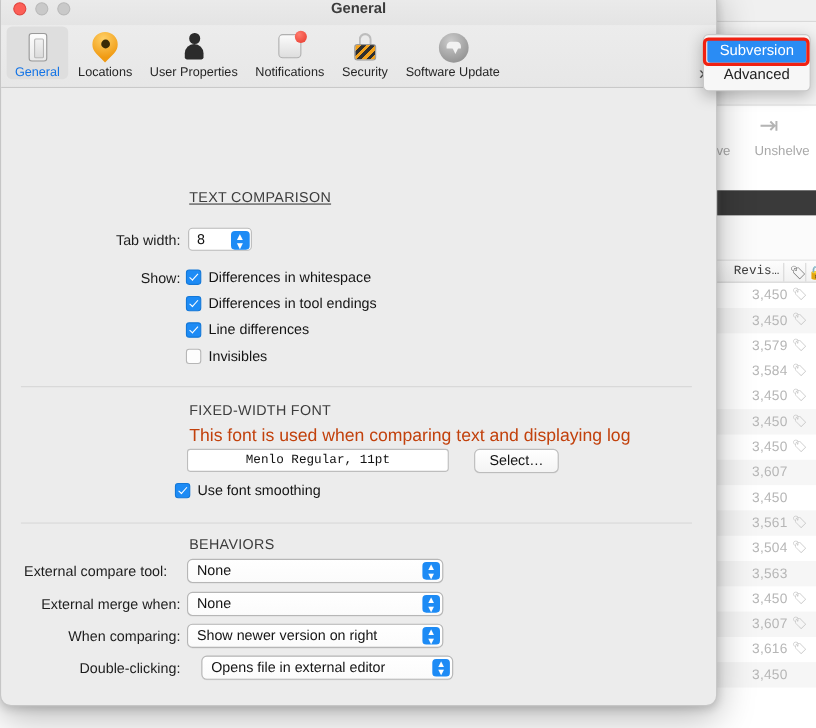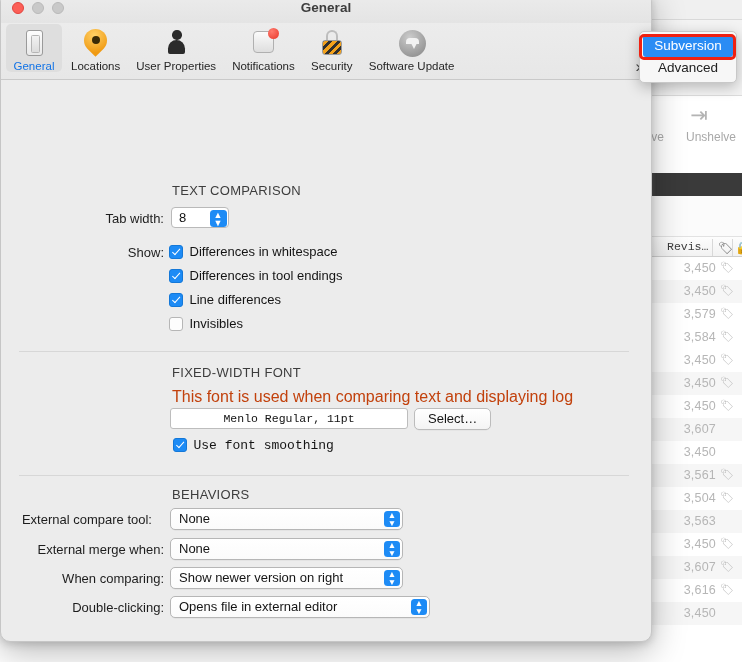--- a/index.html
+++ b/index.html
@@ -447,21 +447,21 @@
             </span>
           <span class="lbl">Software Update</span>
         </div>
 
       </div>
       <div class="chev">»</div>
     </div>
 
     <div class="content">
 
-      <div class="sec-title" style="left:171px; top:103px;">TEXT COMPARISON</div>
+      <div class="sec-title" style="left:171px; top:92px;text-decoration:underline;">TEXT COMPARISON</div>
 
       <div class="row-label" style="left:30px; top:131px; width:133px;">Tab width:</div>
 
       <div class="stepper" style="left:170px; top:127px;">
         <span class="val">8</span>
         <span class="arrows">
           <span>▲</span>
             <span>▼</span>
         </span>
       </div>
@@ -482,23 +482,23 @@
       </div>
 
       <div class="hr" style="top:271px;"></div>
 
       <div class="sec-title" style="left:171px; top:285px;">FIXED-WIDTH FONT</div>
 
       <div class="desc" style="left:171px; top:308px;">This font is used when comparing text and displaying log messages.</div>
 
       <div class="fontfield" style="left:169px; top:328px;">Menlo Regular, 11pt</div>
 
-      <div class="btn" style="left:413px; top:328px;text-align:right;">Select…</div>
-
-      <div class="cbrow" style="left:172px; top:358px;font-family:Liberation Mono, monospace;">
+      <div class="btn" style="left:430px; top:328px;text-align:right;">Select…</div>
+
+      <div class="cbrow" style="left:158px; top:358px;">
         <span class="cb on"></span><span>Use font smoothing</span>
       </div>
 
       <div class="hr" style="top:395px;"></div>
 
       <div class="sec-title" style="left:171px; top:407px;">BEHAVIORS</div>
 
       <div class="row-label" style="left:0; top:432px; width:151px;">External compare tool:</div>
       <div class="popup" style="left:169px; top:428px; width:233px;">
         <span class="pv">None</span>
@@ -520,21 +520,21 @@
       <div class="row-label" style="left:12px; top:491px; width:151px;">When comparing:</div>
       <div class="popup" style="left:169px; top:487px; width:233px;">
         <span class="pv">Show newer version on right</span>
         <span class="parrows">
             <span>▲</span>
             <span>▼</span>
           </span>
       </div>
 
       <div class="row-label" style="left:12px; top:520px; width:151px;">Double-clicking:</div>
-      <div class="popup" style="left:169px; top:516px; width:260px;">
+      <div class="popup" style="left:182px; top:516px; width:229px;">
         <span class="pv">Opens file in external editor</span>
         <span class="parrows">
             <span>▲</span>
             <span>▼</span>
           </span>
       </div>
 
       <div class="hr" style="top:561px;"></div>
 
     </div>

